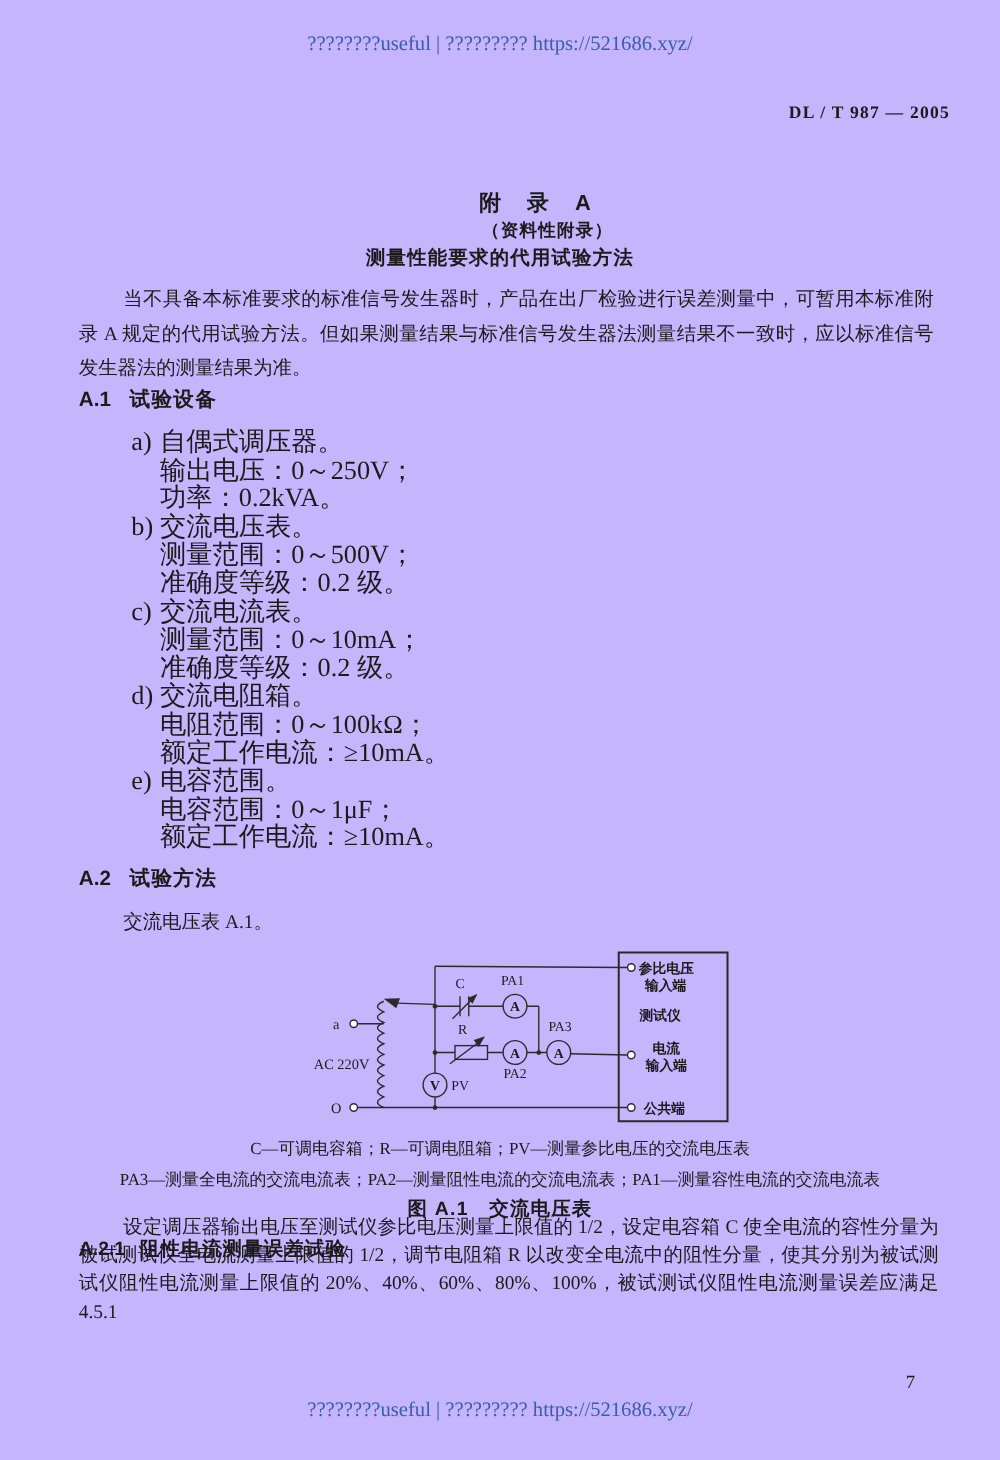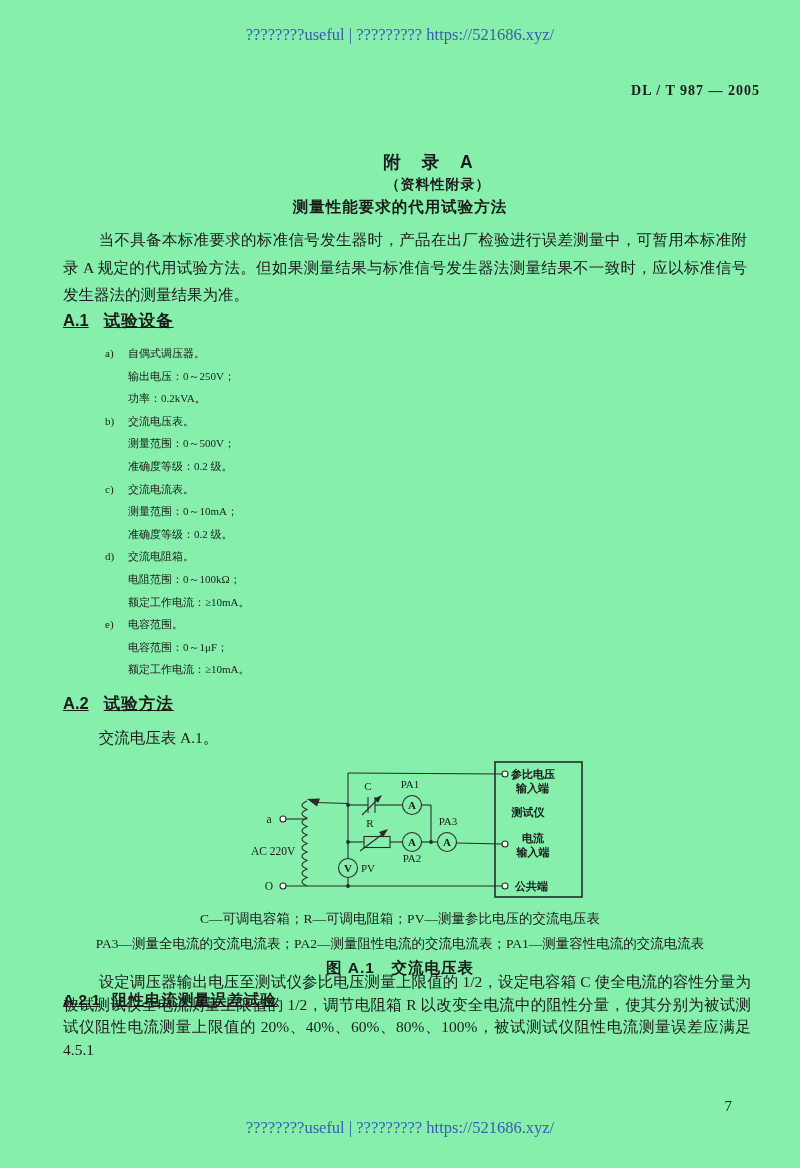--- a/index.html
+++ b/index.html
@@ -1,38 +1,38 @@
 <!DOCTYPE html>
 <html><head>
 <meta charset="utf-8">
 <style>
   html,body { margin:0; padding:0; background:#e8e8e8; }
   .page {
     position:relative; width:800px; height:1168px; margin:0 auto;
-    background:#86efac; overflow:hidden;
+    background:#c4b5fd; overflow:hidden;
     font-family:"Liberation Serif","DejaVu Serif",serif;
     color:#1b1b1b;
   }
   .abs { position:absolute; }
   .centered { left:0; width:800px; text-align:center; }
   .wm { font-size:16.5px; line-height:22px; color:#3a5dae; }
   .docnum { top:81px; right:40px; font-size:14px; font-weight:bold; letter-spacing:1px; line-height:20px; }
   .hsans { font-family:"Liberation Sans","DejaVu Sans",sans-serif; font-weight:bold; }
   .t-appendix { top:151px; font-size:17.5px; line-height:22px; letter-spacing:8px;padding-left:32px; }
   .t-sub { top:173px; font-size:14px; line-height:22px; letter-spacing:1px;padding-left:38px; }
   .t-main { top:196px; font-size:15.5px; line-height:22px; letter-spacing:1px; }
   .body-text { font-size:15.5px; text-align:justify; }
   .intro { top:226px; left:63px; width:684px; line-height:27.5px; text-indent:2.3em; }
-  .h-sec { left:63px; font-size:16.5px; line-height:20px;text-decoration:underline; }
+  .h-sec { left:63px; font-size:16.5px; line-height:20px; }
   .h-sec .ht { margin-left:15px; letter-spacing:1px; }
   .h-a1 { top:310px; }
   .h-a2 { top:693px; }
   .h-a21 { top:990px; font-size:15.5px; }
   .h-a21 .ht { margin-left:12px; }
-  .list { top:342px; left:63px; width:684px; font-size:11px; line-height:22.6px; }
+  .list { top:342px; left:63px; width:684px; font-size:21px; line-height:22.6px; }
   .li-first { padding-left:42px; }
   .li-first .marker { display:inline-block; width:23px; }
   .li-cont { padding-left:65px; }
   .a2text { top:727px; left:63px; width:684px; font-size:15.5px; line-height:22px; text-indent:2.3em; }
   .caption { top:906px; font-size:13.5px; line-height:25px; }
   .figtitle { top:958px; font-size:15.5px; line-height:20px; letter-spacing:1px; }
   .a21text { top:971px; left:63px; width:688px; line-height:22.5px; text-indent:2.3em; }
   .pagenum { top:1097px; right:68px; font-size:15px; line-height:18px; }
   .wm-bottom { top:1117px; }
   svg.diagram { position:absolute; top:755px; left:240px; }

